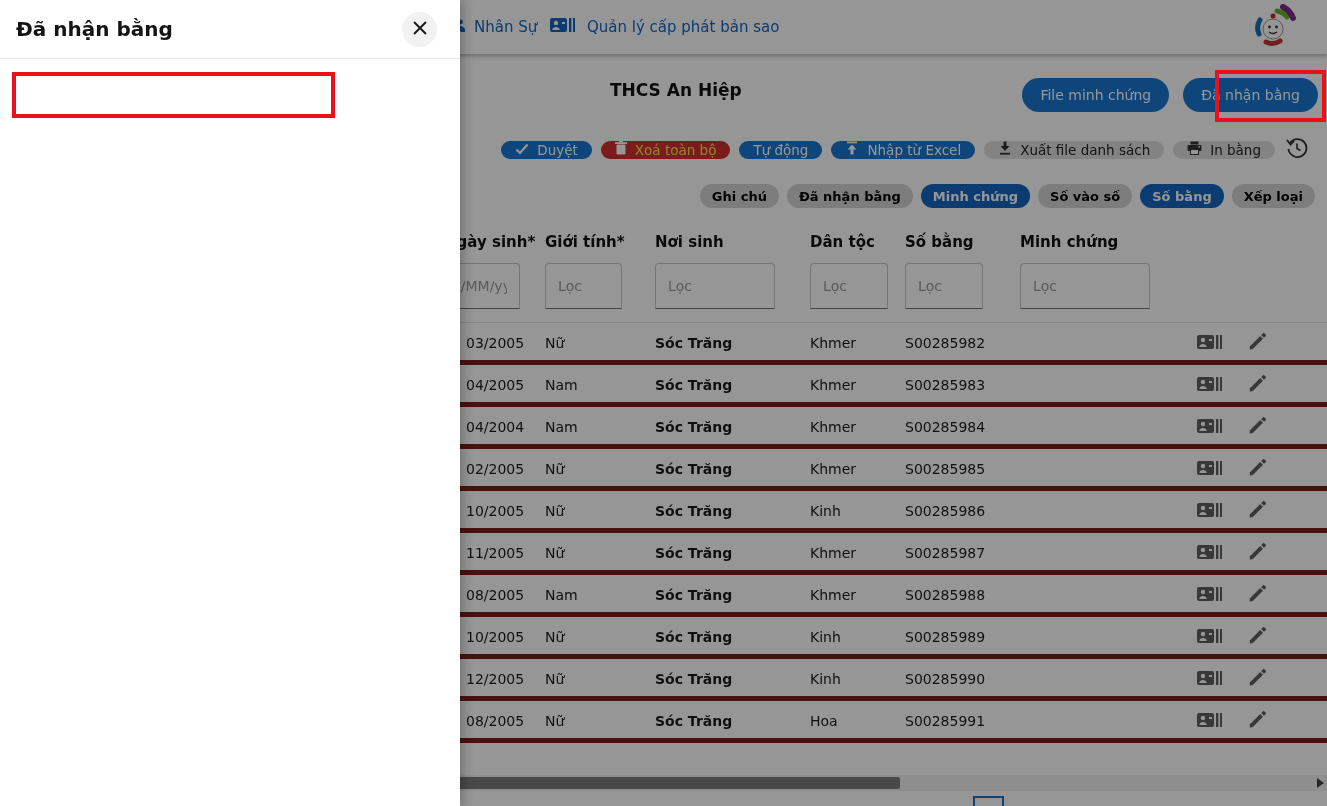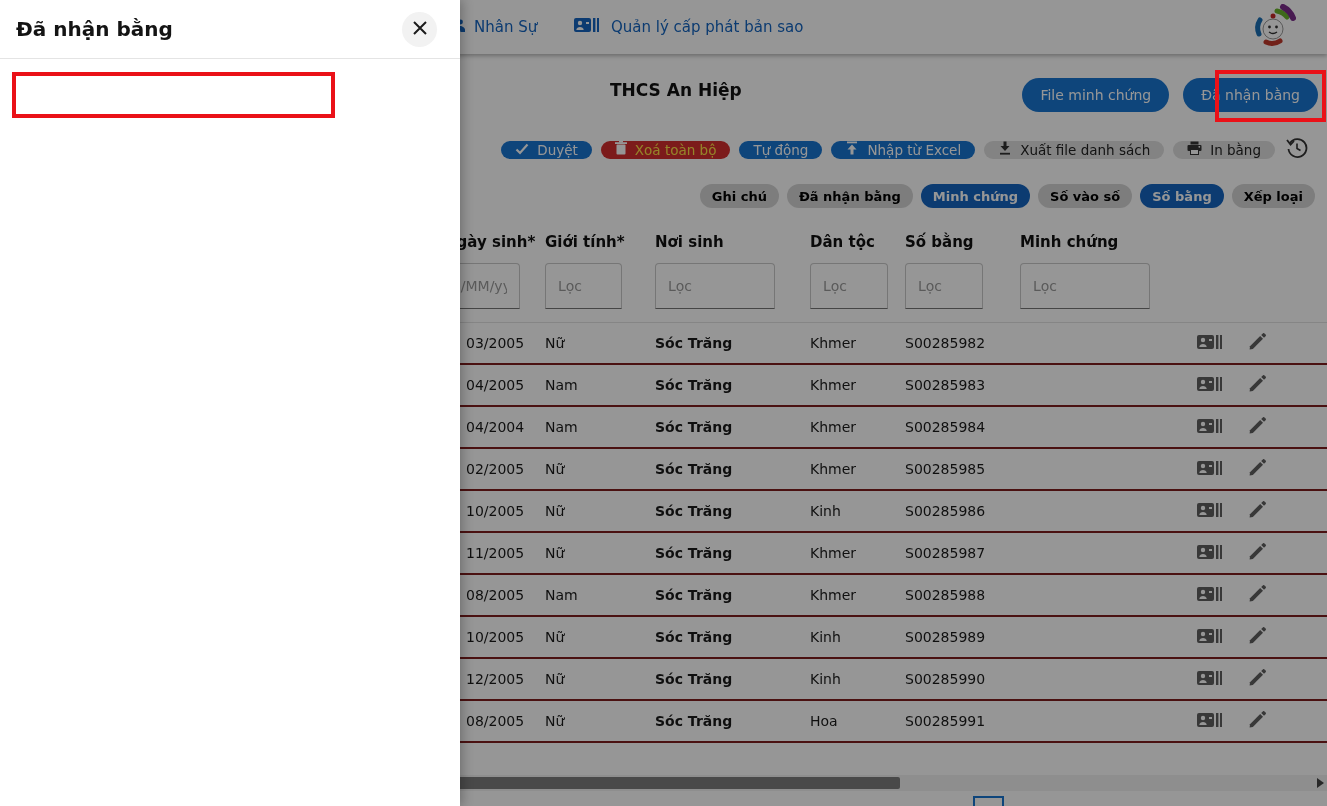--- a/index.html
+++ b/index.html
@@ -7,21 +7,21 @@
   body { font-family:"DejaVu Sans","Liberation Sans",sans-serif; }
   #screen { position:relative; width:1327px; height:806px; overflow:hidden; background:#fff; margin:0 auto; }
 
   
   .main { position:absolute; inset:0; background:#fff; }
   .appbar { position:absolute; left:0; top:0; width:1327px; height:54px; background:#fff;
             box-shadow:0 2px 4px rgba(0,0,0,.28); z-index:2; }
   .nav-item { position:absolute; top:0; height:54px; display:flex; align-items:center; gap:8px;
               color:#1565c0; font-size:15px; font-weight:500; cursor:pointer; }
   .nav-people { left:446px; }
-  .nav-copy   { left:574px;gap:12px; }
+  .nav-copy   { left:550px;gap:12px; }
   .logo { position:absolute; left:1250px; top:4px; width:46px; height:46px; }
 
   .page-title { position:absolute; left:610px; top:80px; font-size:17px; font-weight:bold; color:#111; }
 
   .hdr-buttons { position:absolute; top:78px; right:9px; display:flex; gap:14px; }
   .pill { border:none; border-radius:18px; height:34px; padding:0 18px; font-size:14px;
           font-family:inherit; display:flex; align-items:center; gap:8px; cursor:pointer; white-space:nowrap; }
   .pill.blue { background:#1976d2; color:#fff; }
   .pill.red  { background:#d32f2f; color:#fde047; }
   .pill.gray { background:#dfdfdf; color:#222; }
@@ -35,21 +35,21 @@
           font-size:13px; font-weight:bold; background:#d5d5d5; color:#000000; cursor:pointer; white-space:nowrap; }
   .chip.active { background:#1565c0; color:#fff; }
 
   .thead span { position:absolute; top:233px; font-size:15px; font-weight:bold; color:#111; white-space:nowrap; }
   .filters .flt { position:absolute; top:263px; height:46px; border:1px solid #c9c9c9; border-bottom:1px solid #757575;
                   border-radius:4px 4px 0 0; background:transparent; padding:0 12px; font-size:14px;
                   font-family:inherit; color:#333; }
   .filters .flt::placeholder { color:#9a9a9a; }
 
   .rows { position:absolute; left:0; top:322px; width:1327px; border-top:1px solid #e3e3e3; }
-  .trow { position:relative; height:42px; border-bottom:2px solid #7f1d1d; cursor:pointer; }
+  .trow { position:relative; height:42px; border-bottom:5px solid #7f1d1d; cursor:pointer; }
   .trow span.cell { position:absolute; top:12px; font-size:14px; color:#1b1b1b; white-space:nowrap; }
   .c-birth  { left:466px; } .c-gender { left:545px; } .c-place { left:655px;font-weight:bold; }
   .c-ethnic { left:810px; } .c-cert   { left:905px; }
   .row-ic { position:absolute; top:10px; cursor:pointer; }
   .ic-card { left:1197px; } .ic-edit { left:1248px; }
 
   .hscroll { position:absolute; left:0; top:775px; width:1327px; height:16px; background:#f1f1f1; }
   .hthumb  { position:absolute; left:0; top:2px; width:900px; height:12px; background:#7d7d7d; border-radius:2px; }
   .harrow  { position:absolute; right:3px; top:3px; width:0; height:0;
              border-top:5px solid transparent; border-bottom:5px solid transparent; border-left:7px solid #444; }

